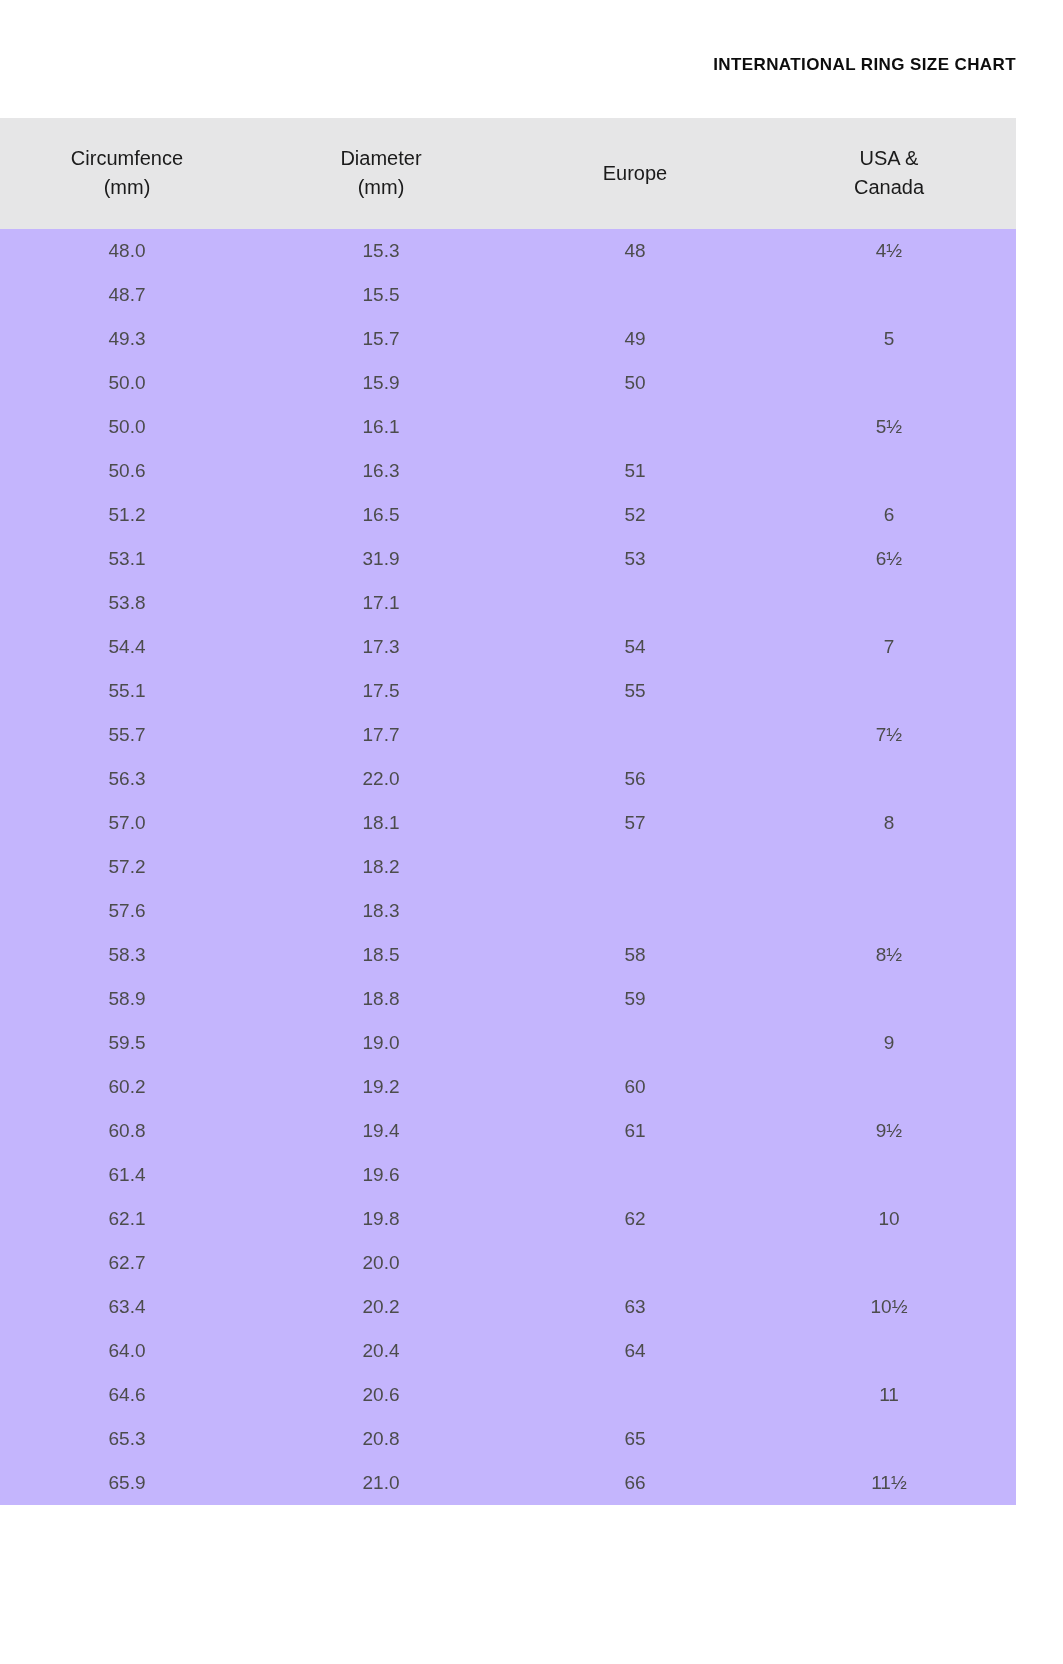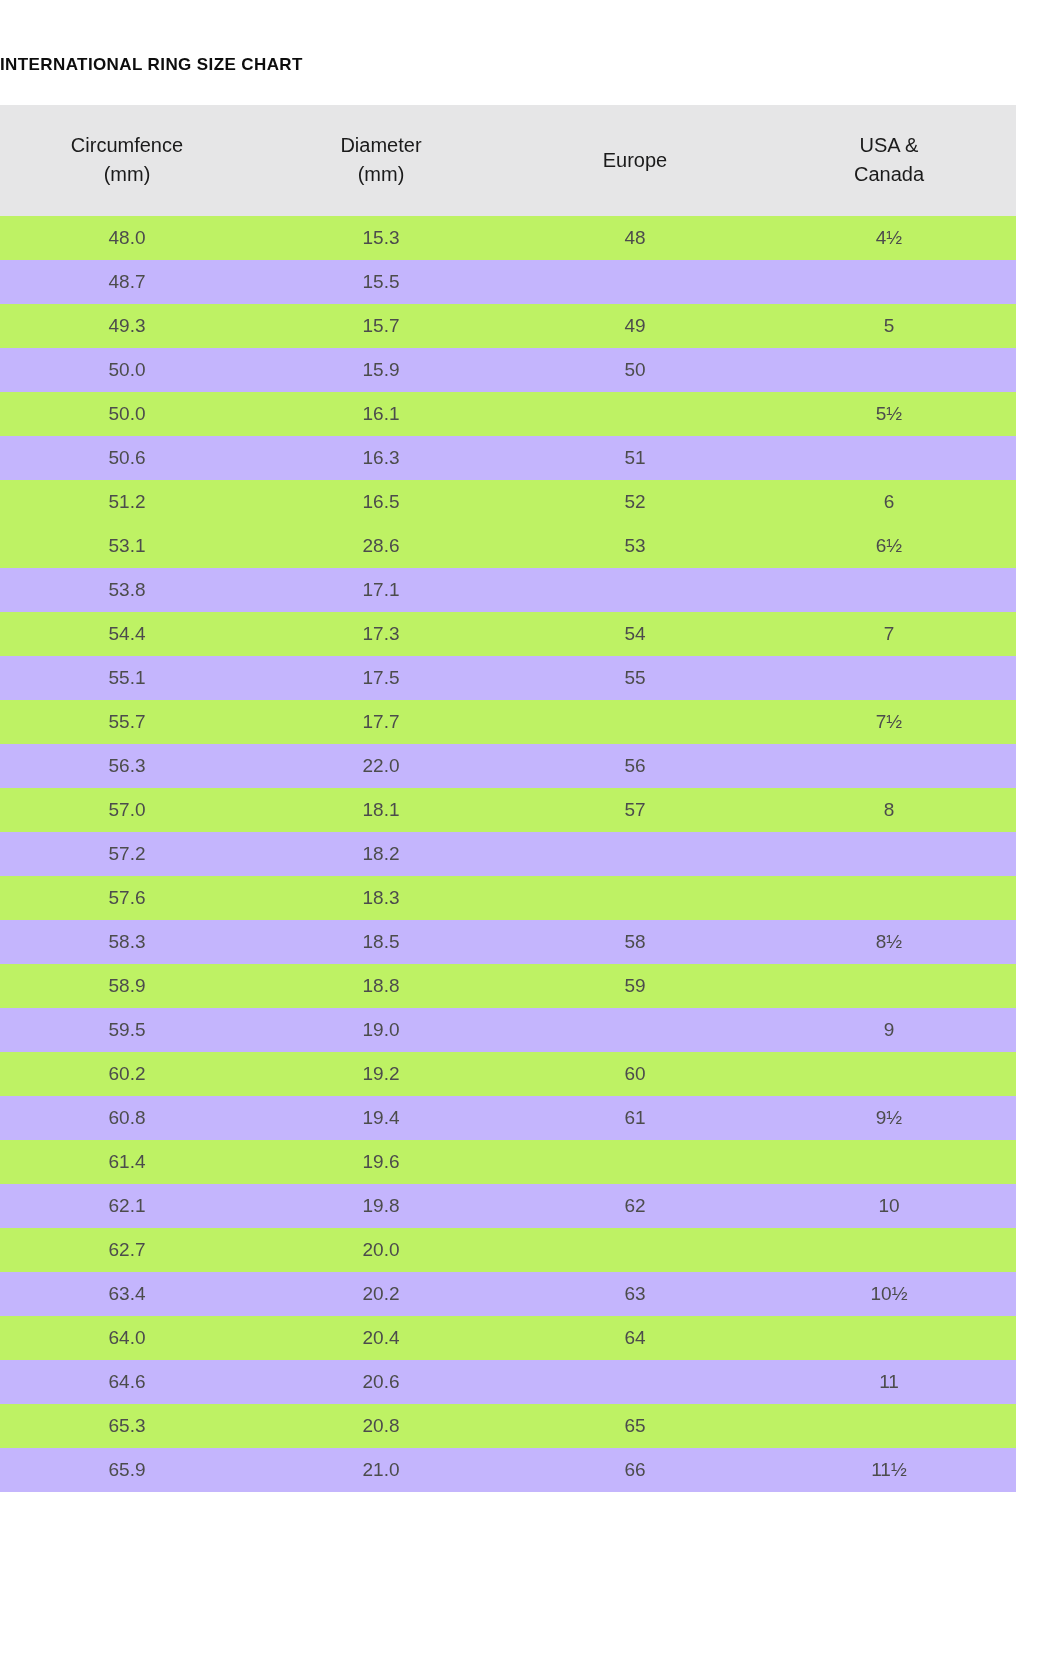--- a/index.html
+++ b/index.html
@@ -18,36 +18,36 @@
   .page {
     position: relative;
     width: 1063px;
     height: 1664px;
     background: #ffffff;
   }
 
   
   .chart-title {
     width: 1016px;
-    text-align: left;
+    text-align: right;
     font-size: 17px;
     font-weight: bold;
     letter-spacing: 0.4px;
     color: #0d0d0d;
     padding-top: 44px;
     padding-bottom: 0;
     box-sizing: border-box;
   }
 
   
   .size-table {
     width: 1016px;
     border-collapse: collapse;
     table-layout: fixed;
-    margin-top: 30px;
+    margin-top: 43px;
   }
 
   .size-table col { width: 25%; }
 
   .size-table thead th {
     background: #e6e6e7;
     color: #1b1b1b;
     font-size: 20px;
     font-weight: normal;
     text-align: center;
@@ -63,21 +63,21 @@
     font-size: 19px;
     font-weight: normal;
     text-align: center;
     height: 44px;
     padding: 0;
     border: none;
     vertical-align: middle;
     white-space: nowrap;
   }
 
-  .size-table tbody tr.odd  td { background: #bef264; }
+  .size-table tbody tr.odd  td { background: #c4b5fd; }
   .size-table tbody tr.even td { background: #c4b5fd; }
 </style>
 </head>
 <body>
 
 <div class="page">
 
   <h1 class="chart-title">INTERNATIONAL RING SIZE CHART</h1>
 
   <table class="size-table">
@@ -144,21 +144,21 @@
           <td></td>
         </tr>
         <tr class="odd">
           <td>51.2</td>
           <td>16.5</td>
           <td>52</td>
           <td>6</td>
         </tr>
         <tr class="odd">
           <td>53.1</td>
-          <td>28.6</td>
+          <td>31.9</td>
           <td>53</td>
           <td>6½</td>
         </tr>
         <tr class="even">
           <td>53.8</td>
           <td>17.1</td>
           <td></td>
           <td></td>
         </tr>
         <tr class="odd">

